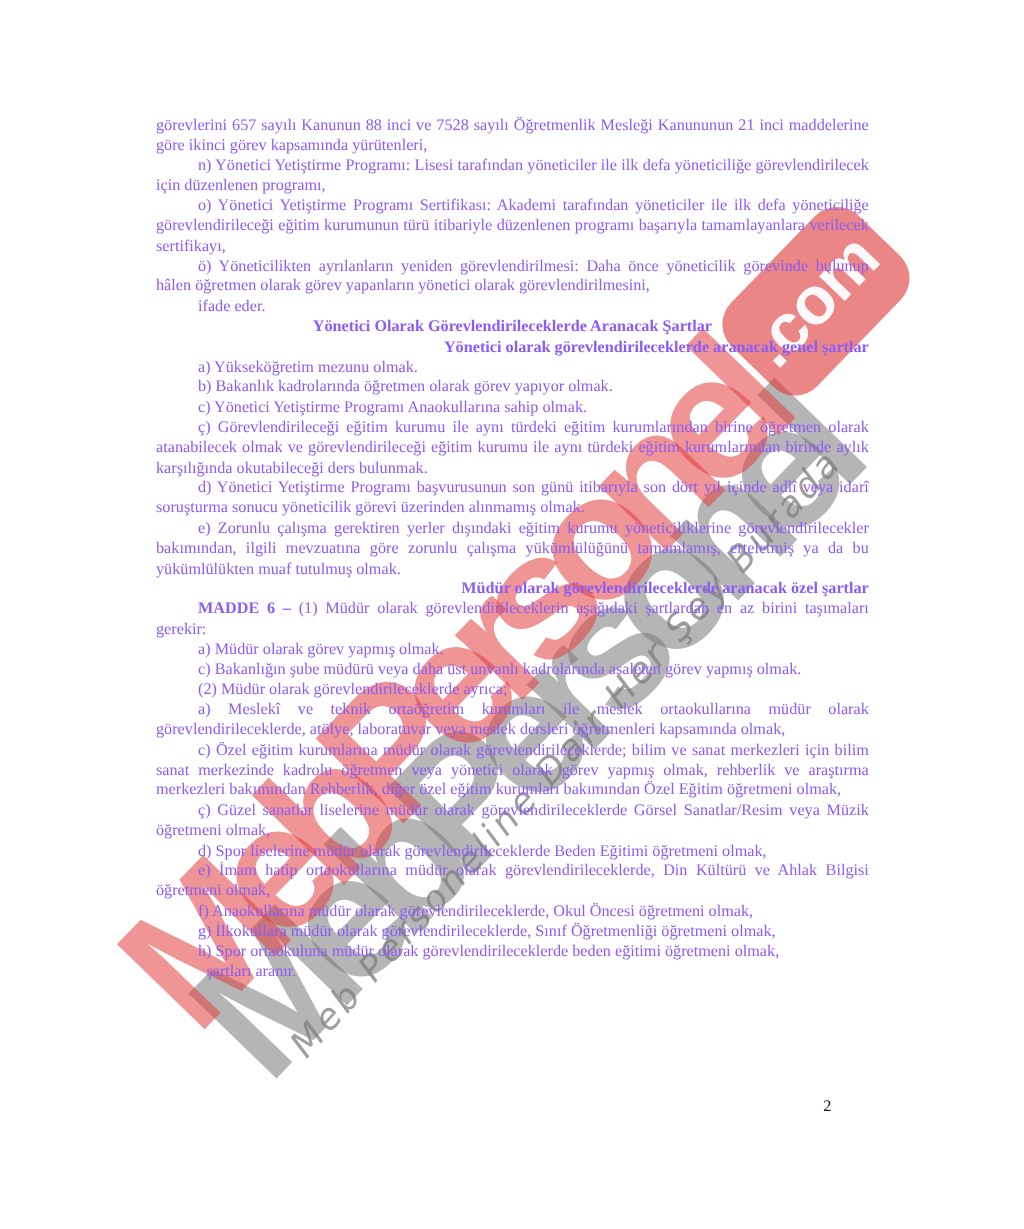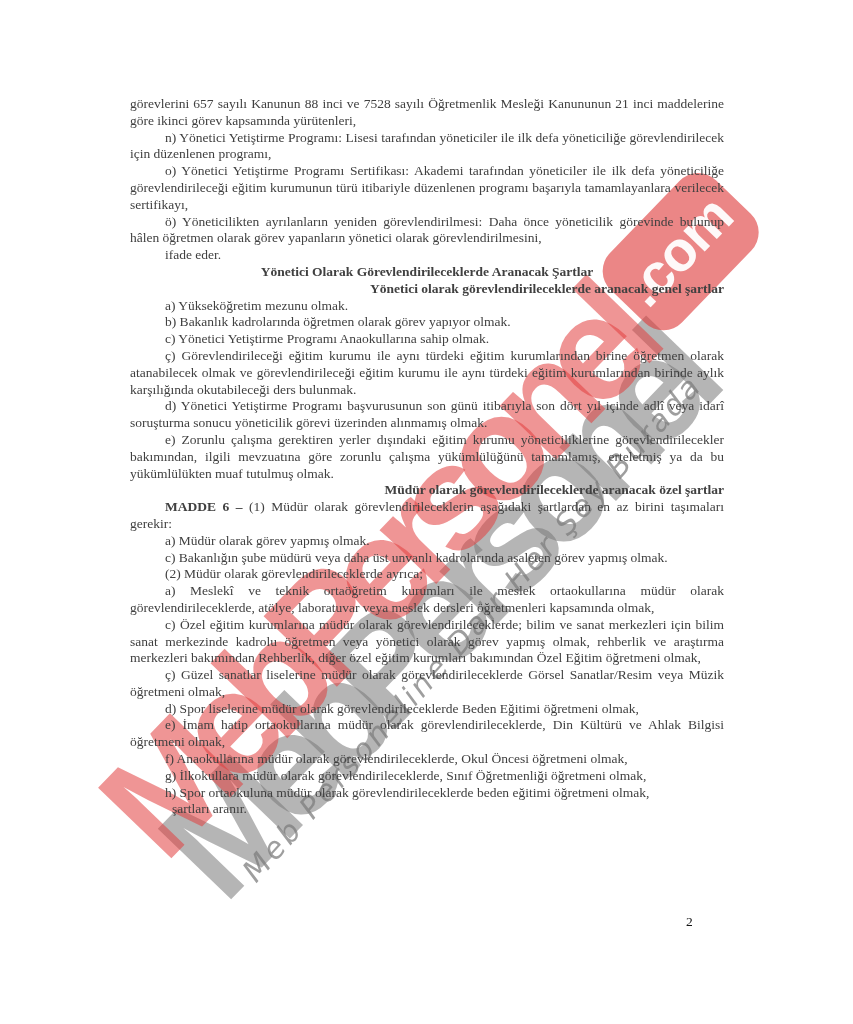--- a/index.html
+++ b/index.html
@@ -59,21 +59,21 @@
 
   
   .content {
     position: absolute;
     left: 130px;
     top: 96px;
     width: 594px;
     z-index: 2;
     font-size: 13.5px;
     line-height: 16.8px;
-    color: #404040;
+    color: #8b5cf6;
     text-align: justify;
   }
   .content p { margin: 0; padding: 0; text-indent: 35px; }
   .content p.c  { text-indent: 0; }
   .content p.cb { text-align: center; text-indent: 0; font-weight: bold; }
   .content p.ib { font-weight: bold; text-align: right; }
   .content p.last { text-indent: 42px; }
   .b { font-weight: bold; }
 
   .pageno {

